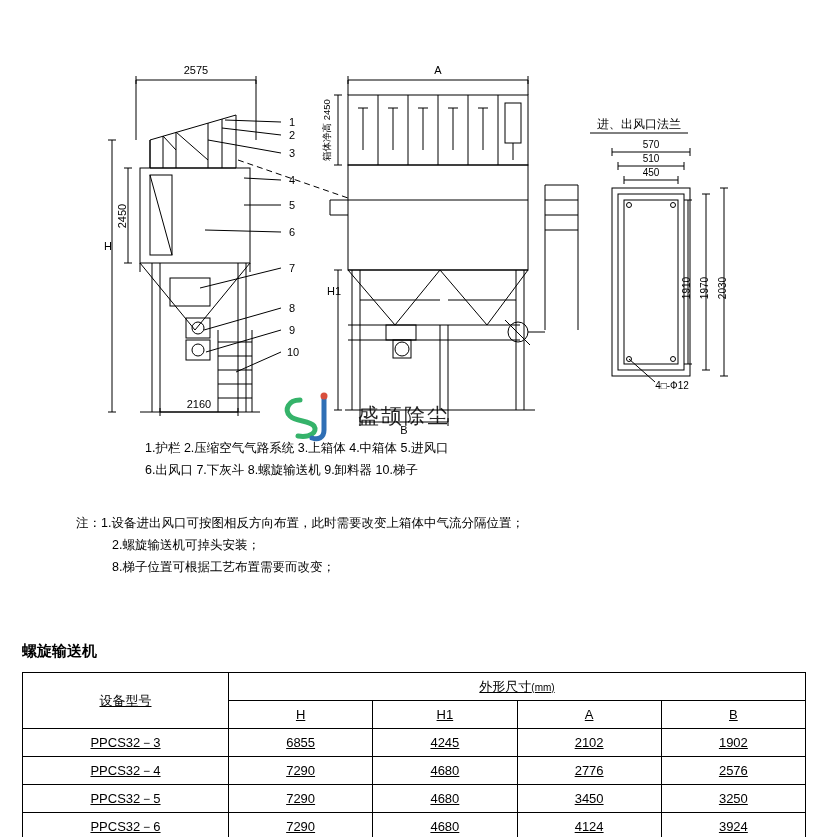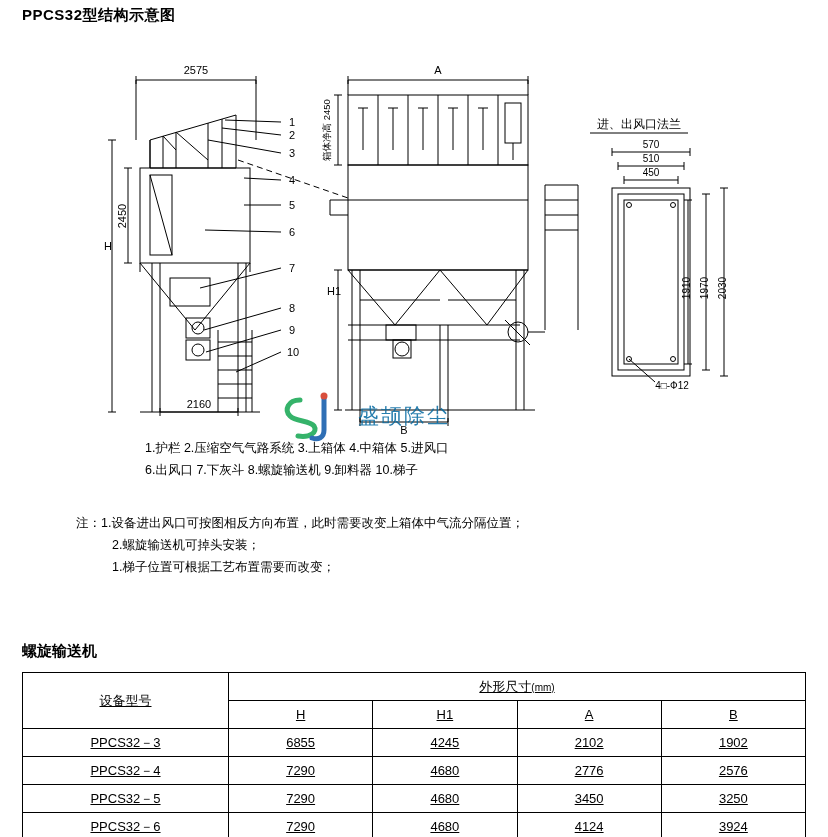--- a/index.html
+++ b/index.html
@@ -93,36 +93,35 @@
     top: 388px;
     width: 260px;
     height: 62px;
     pointer-events: none;
   }
   .wm-text {
     position: absolute;
     left: 78px;
     top: 14px;
     font-size: 21px;
-    color: #0369a1;
+    color: #000000;
     font-family: "DejaVu Sans", sans-serif;
     opacity: 0.85;
     letter-spacing: 2px;
   }
   .drawing text {
     font-family: "Liberation Sans", sans-serif;
     fill: #000;
   }
 </style>
 </head>
 <body>
 
 <div class="page">
 
-  <div class="title-main">PPCS32型结构示意图</div>
 
   <svg class="drawing" viewBox="0 0 828 640">
     <g stroke="#000" fill="none" stroke-width="1">
 
       <line x1="136" y1="80" x2="256" y2="80"></line>
       <line x1="136" y1="76" x2="136" y2="84"></line>
       <line x1="256" y1="76" x2="256" y2="84"></line>
 
       <line x1="136" y1="80" x2="136" y2="140"></line>
       <line x1="256" y1="80" x2="256" y2="140"></line>
@@ -347,21 +346,21 @@
   </div>
 
   <div class="legend">
     <div class="legend-row legend-row1">1.护栏      2.压缩空气气路系统     3.上箱体     4.中箱体       5.进风口</div>
     <div class="legend-row legend-row2">6.出风口    7.下灰斗                    8.螺旋输送机  9.卸料器     10.梯子</div>
   </div>
 
   <div class="notes">
     <div class="n1">注：1.设备进出风口可按图相反方向布置，此时需要改变上箱体中气流分隔位置；</div>
     <div class="ind">2.螺旋输送机可掉头安装；</div>
-    <div class="ind">1.梯子位置可根据工艺布置需要而改变；</div>
+    <div class="ind">8.梯子位置可根据工艺布置需要而改变；</div>
   </div>
 
   <div class="section-title">螺旋输送机</div>
 
   <table class="dims">
     <tbody>
       <tr>
         <td class="model-col tall" rowspan="2">设备型号</td>
         <td colspan="4">
           <span>外形尺寸</span><span class="sub">(mm)</span>

